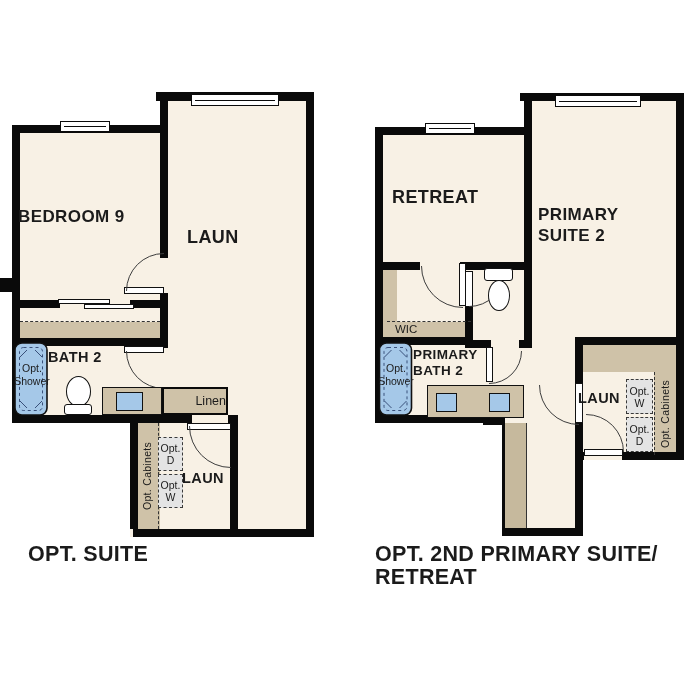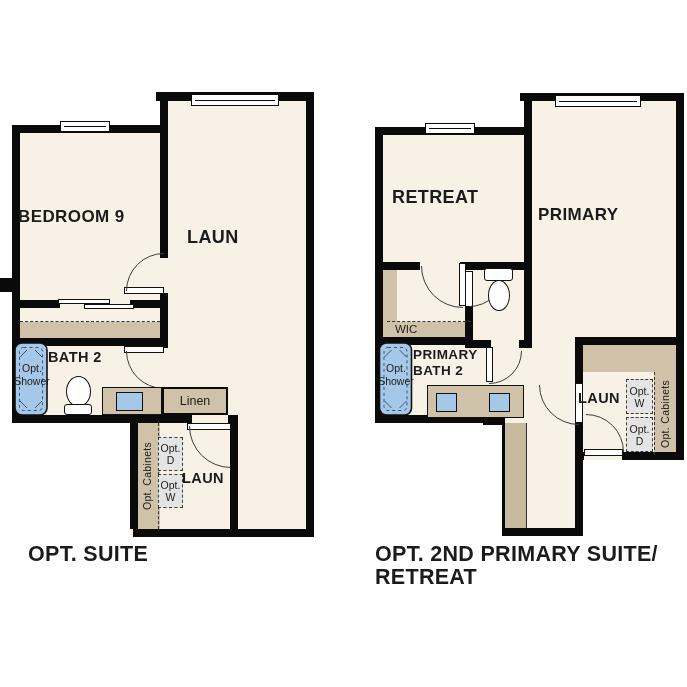--- a/index.html
+++ b/index.html
@@ -32,21 +32,21 @@
   .optbox{position:absolute;background:#e4e4e4;border:1.4px dashed #3a3a3a;display:flex;
           flex-direction:column;align-items:center;justify-content:center;
           font-size:10.5px;line-height:12px;}
   .vtext{position:absolute;display:flex;align-items:center;justify-content:center;
          writing-mode:vertical-rl;transform:rotate(180deg);font-size:10.5px;letter-spacing:.3px;}
   .vanity{position:absolute;background:#cfc2a8;border:1.5px solid #111;}
   .sink{position:absolute;background:#a5c8e8;border:1.2px solid #111;}
   .tank{position:absolute;background:#fff;border:1.5px solid #111;border-radius:3px;}
   .bowl{position:absolute;background:#fff;border:1.5px solid #111;border-radius:50%;}
   .linen{position:absolute;background:#cfc2a8;border:2px solid #0a0a0a;display:flex;
-         align-items:center;justify-content:center;font-size:12.5px;}
+         align-items:center;justify-content:flex-end;font-size:12.5px;}
   .showerlbl{position:absolute;text-align:center;font-size:10.5px;line-height:12.5px;}
 </style>
 </head>
 <body>
 
 <div id="canvas">
 
   <div>
 
     <div class="floor" style="left:160px;top:92px;width:154px;height:445px;"></div>
@@ -221,20 +221,21 @@
       <div>W</div>
     </div>
     <div class="optbox" style="left:626px;top:417px;width:27px;height:35px;">
       <div>Opt.</div>
       <div>D</div>
     </div>
 
     <div class="lbl b room-lg" style="left:392px;top:187px;width:124px;">RETREAT</div>
     <div class="lbl b room-md" style="left:538px;top:204px;width:124px;white-space:normal;">
       <div>PRIMARY</div>
+      <div>SUITE 2</div>
     </div>
     <div class="lbl small" style="left:395px;top:323px;width:44px;font-size:11.5px;">WIC</div>
     <div class="lbl b bathlbl" style="left:413px;top:347px;width:84px;white-space:normal;">
       <div>PRIMARY</div>
       <div>BATH 2</div>
     </div>
     <div class="lbl b room-sm" style="left:578px;top:390px;width:52px;">LAUN</div>
 
     <div class="lbl caption" style="left:375px;top:543px;width:326px;white-space:normal;">
       <div>OPT. 2ND PRIMARY SUITE/</div>

